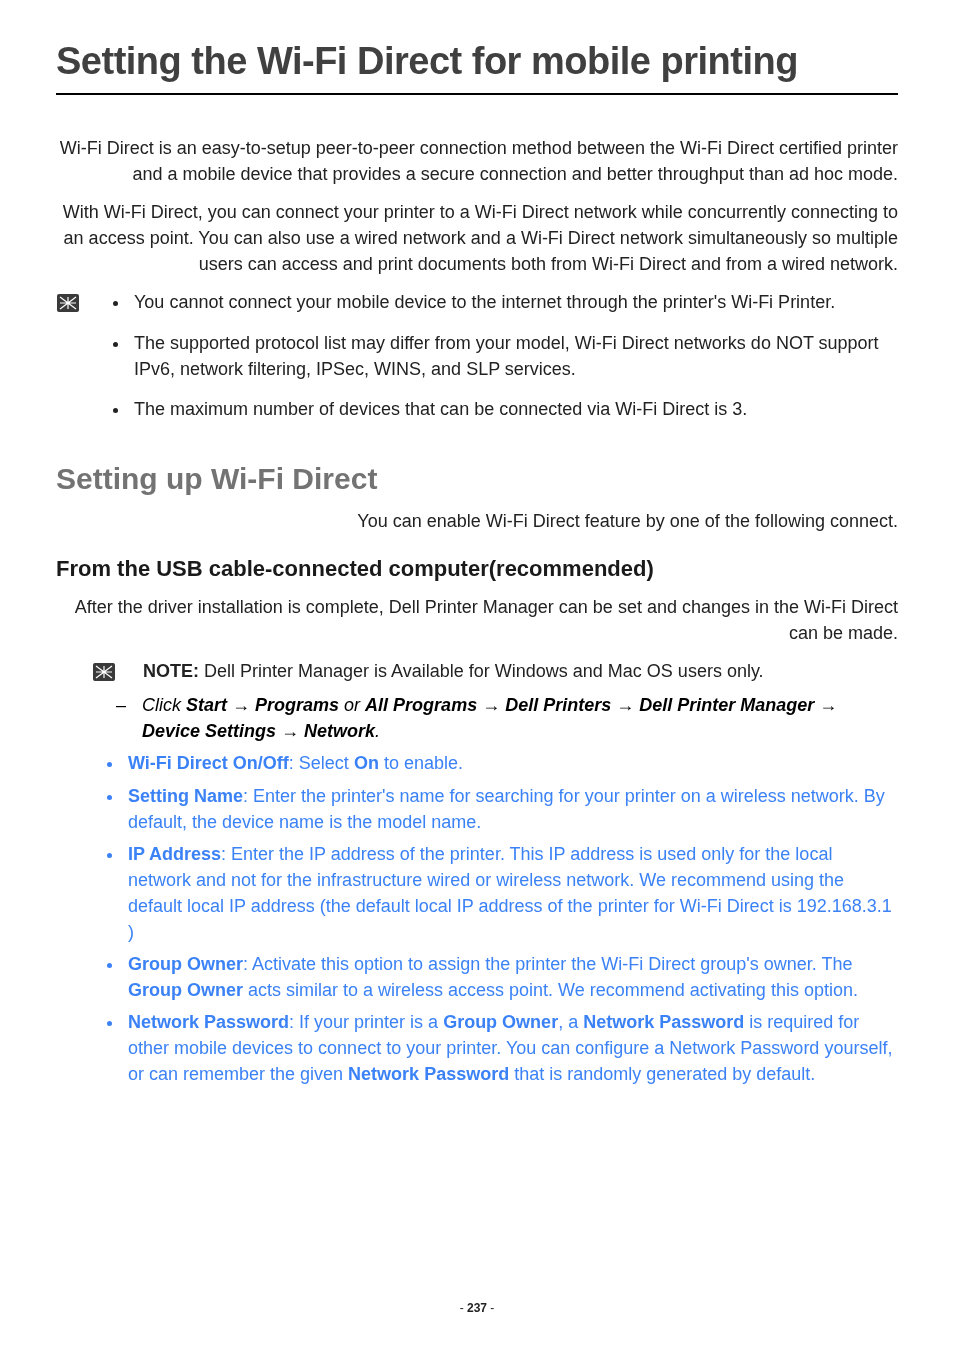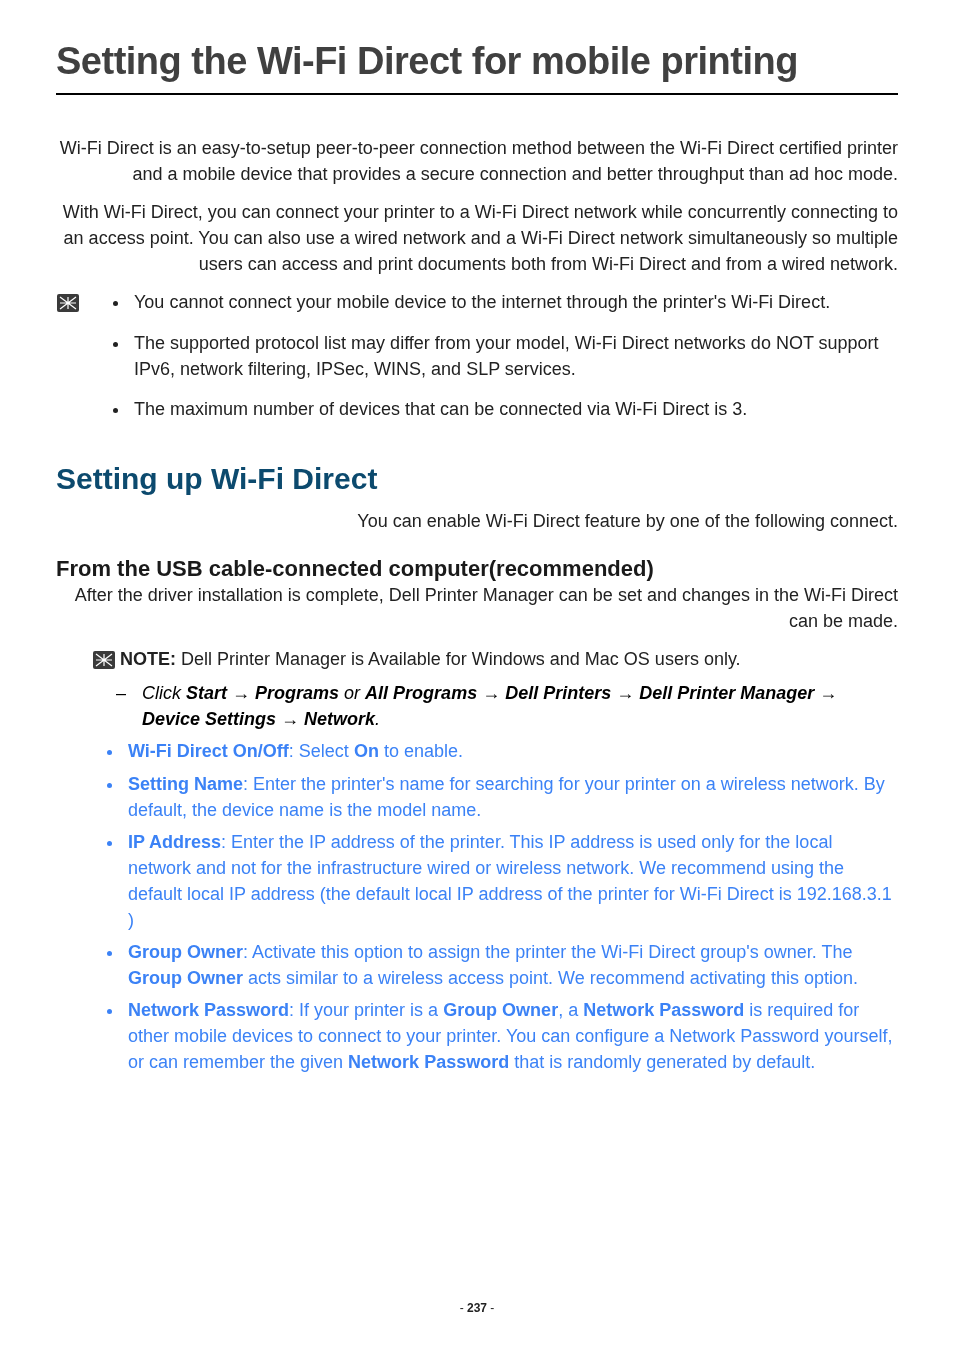--- a/index.html
+++ b/index.html
@@ -56,35 +56,35 @@
     .note-bullet-list li {
       font-size: 18px;
       line-height: 1.45;
       margin-bottom: 14px;
       color: #222;
       padding-left: 4px;
     }
     .h2-title {
       font-size: 30px;
       font-weight: bold;
-      color: #0c4a6e;
+      color: #737373;
       margin-top: 26px;
       margin-bottom: 12px;
     }
     .h3-title {
       font-size: 22px;
       font-weight: bold;
       color: #1a1a1a;
       margin-top: 22px;
-      margin-bottom: 0;
+      margin-bottom: 12px;
     }
     .note-line {
       display: flex;
       align-items: flex-start;
-      gap: 4px;
+      gap: 27px;
       padding-left: 36px;
       margin-bottom: 8px;
     }
     .note-line .note-text {
       font-size: 18px;
       line-height: 1.45;
       color: #222;
       flex: 1;
     }
     .note-line .note-text .label {
@@ -142,21 +142,21 @@
 
 <p class="body-para">Wi-Fi Direct is an easy-to-setup peer-to-peer connection method between the Wi-Fi Direct certified printer and a mobile device that provides a secure connection and better throughput than ad hoc mode.</p>
 <p class="body-para">With Wi-Fi Direct, you can connect your printer to a Wi-Fi Direct network while concurrently connecting to an access point. You can also use a wired network and a Wi-Fi Direct network simultaneously so multiple users can access and print documents both from Wi-Fi Direct and from a wired network.</p>
 
 <div class="note-block">
   <svg class="note-icon-svg" viewBox="0 0 24 24">
     <rect x="1" y="3" width="22" height="18" rx="2" fill="#3a3a3a"></rect>
     <path d="M4 6 L20 18 M4 18 L20 6 M4 12 H20 M12 6 V18" stroke="#fff" stroke-width="1.2" fill="none"></path>
   </svg>
   <ul class="note-bullet-list">
-    <li>You cannot connect your mobile device to the internet through the printer's Wi-Fi Direct.</li>
+    <li>You cannot connect your mobile device to the internet through the printer's Wi-Fi Printer.</li>
     <li>The supported protocol list may differ from your model, Wi-Fi Direct networks do NOT support IPv6, network filtering, IPSec, WINS, and SLP services.</li>
     <li>The maximum number of devices that can be connected via Wi-Fi Direct is 3.</li>
   </ul>
 </div>
 
 <h2 class="h2-title">Setting up Wi-Fi Direct</h2>
 <p class="body-para">You can enable Wi-Fi Direct feature by one of the following connect.</p>
 
 <h3 class="h3-title">From the USB cable-connected computer(recommended)</h3>
 <p class="body-para">After the driver installation is complete, Dell Printer Manager can be set and changes in the Wi-Fi Direct can be made.</p>

